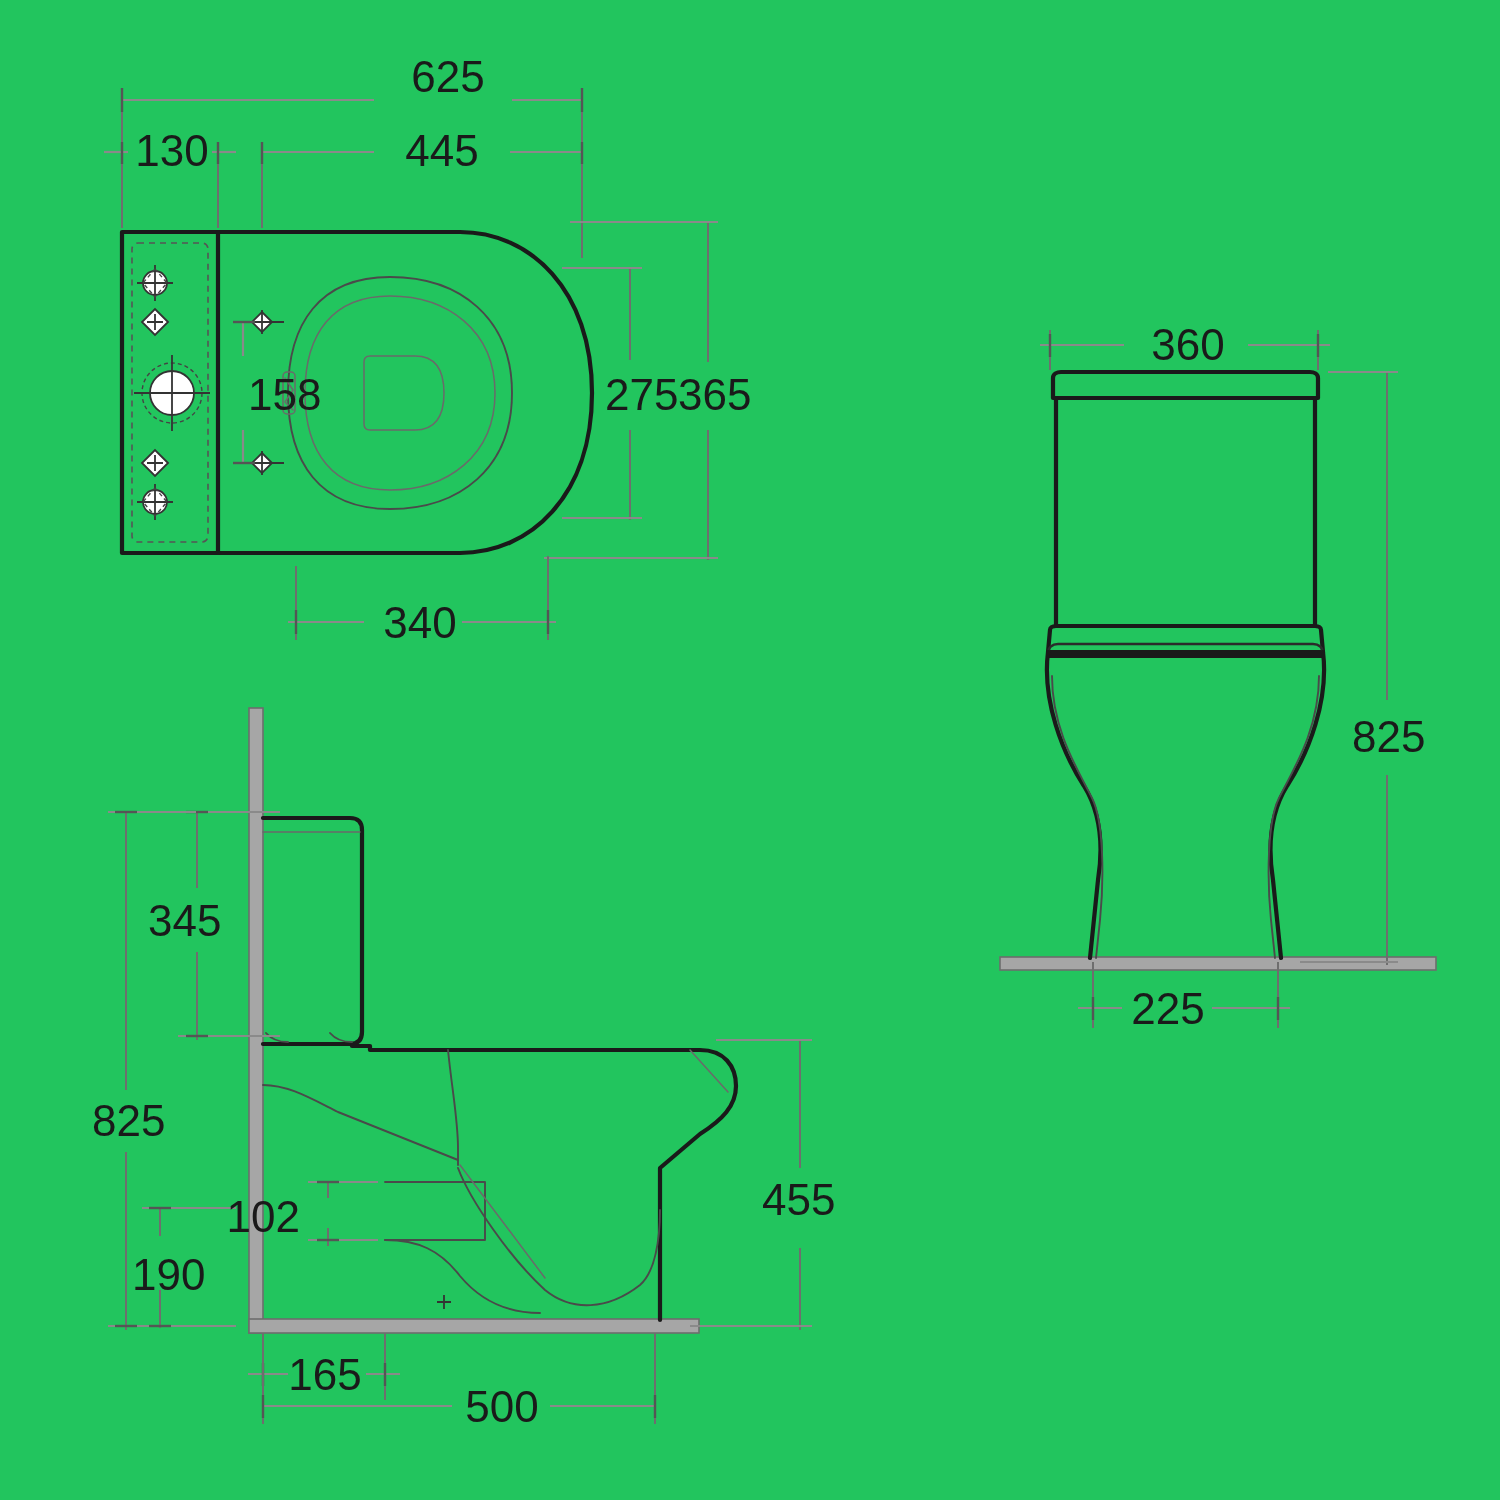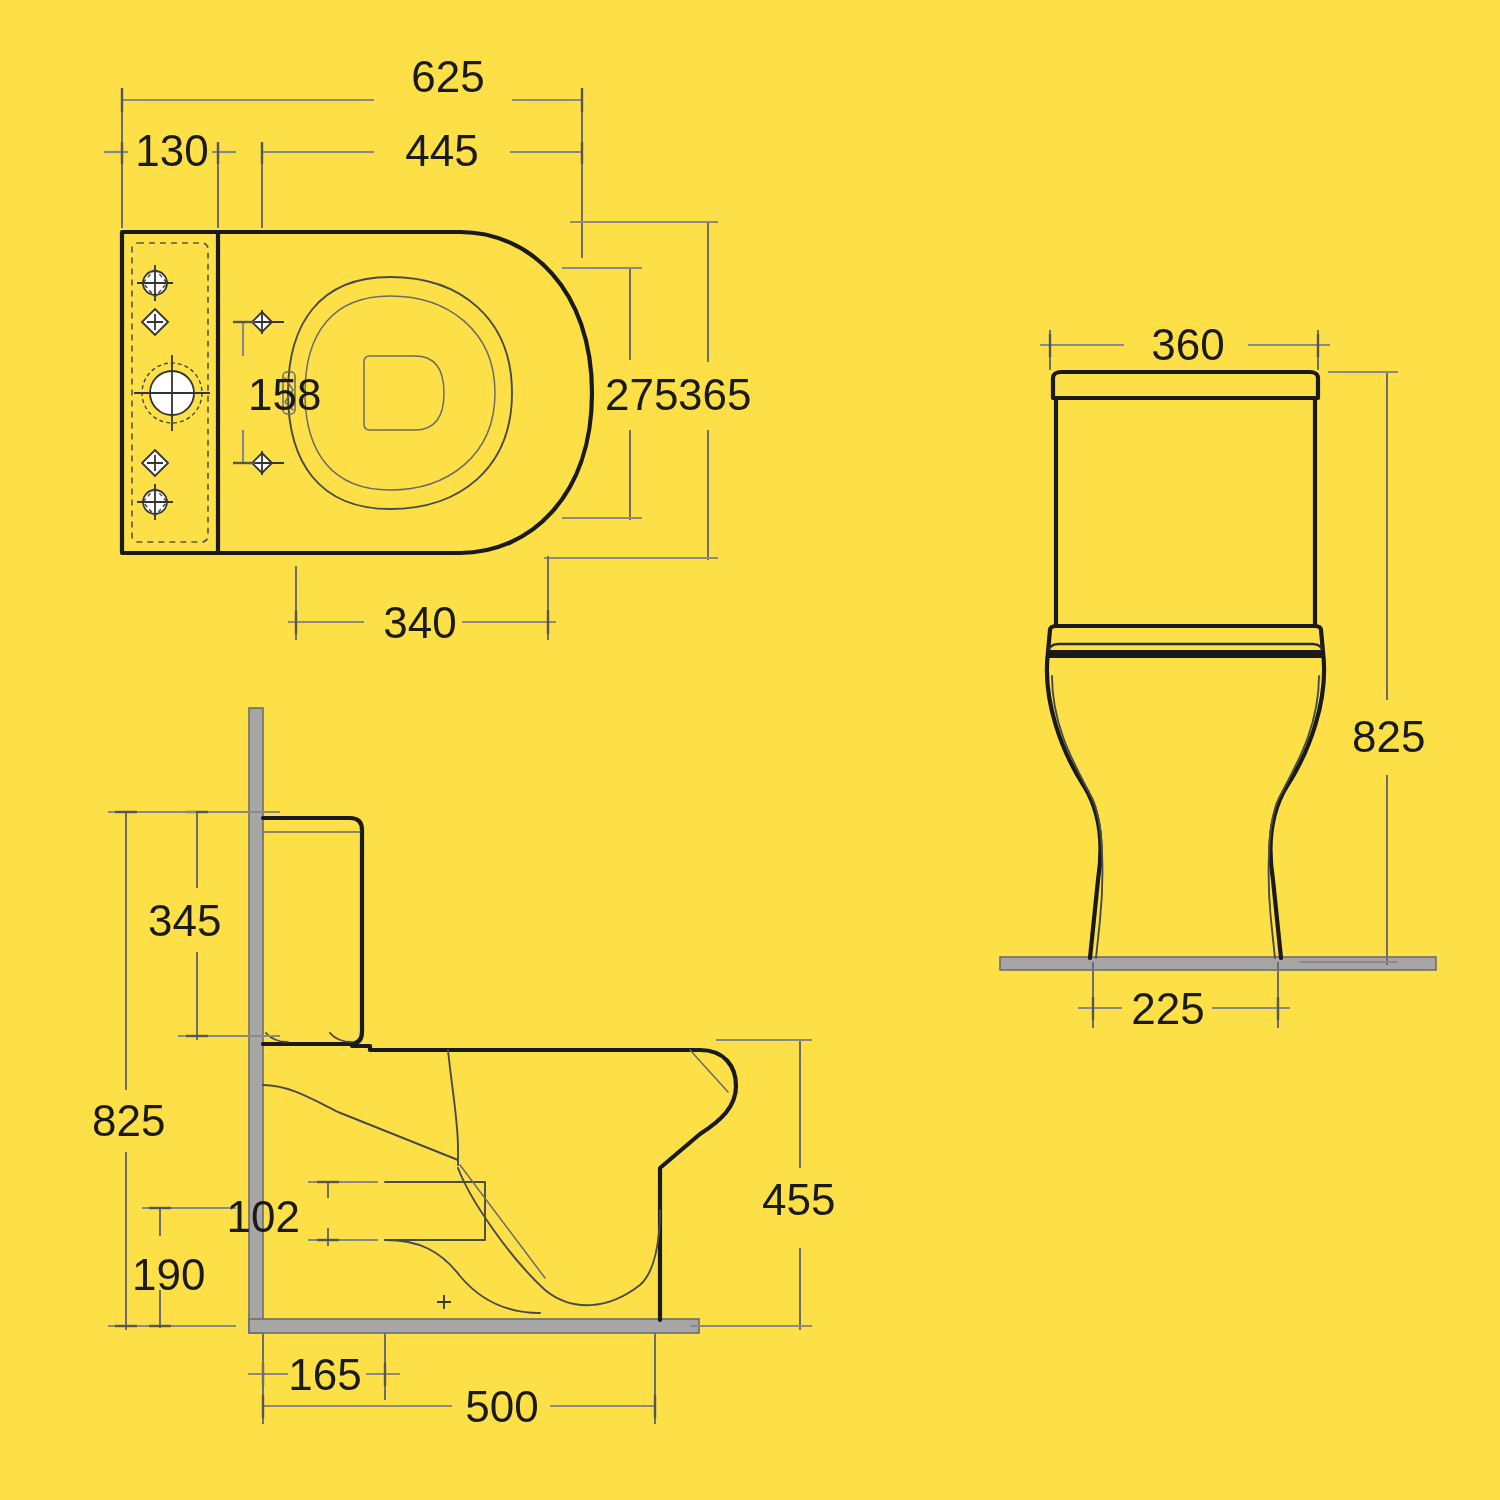--- a/index.html
+++ b/index.html
@@ -4,21 +4,21 @@
 <style>
   html, body {
     margin: 0;
     padding: 0;
     background: #ffffff;
   }
   #sheet {
     position: relative;
     width: 1500px;
     height: 1500px;
-    background: #fde047;
+    background: #22c55e;
     font-family: "Liberation Sans", sans-serif;
     overflow: hidden;
   }
   #sheet svg {
     position: absolute;
     left: 0;
     top: 0;
   }
   .dimtext {
     font-family: "Liberation Sans", sans-serif;

